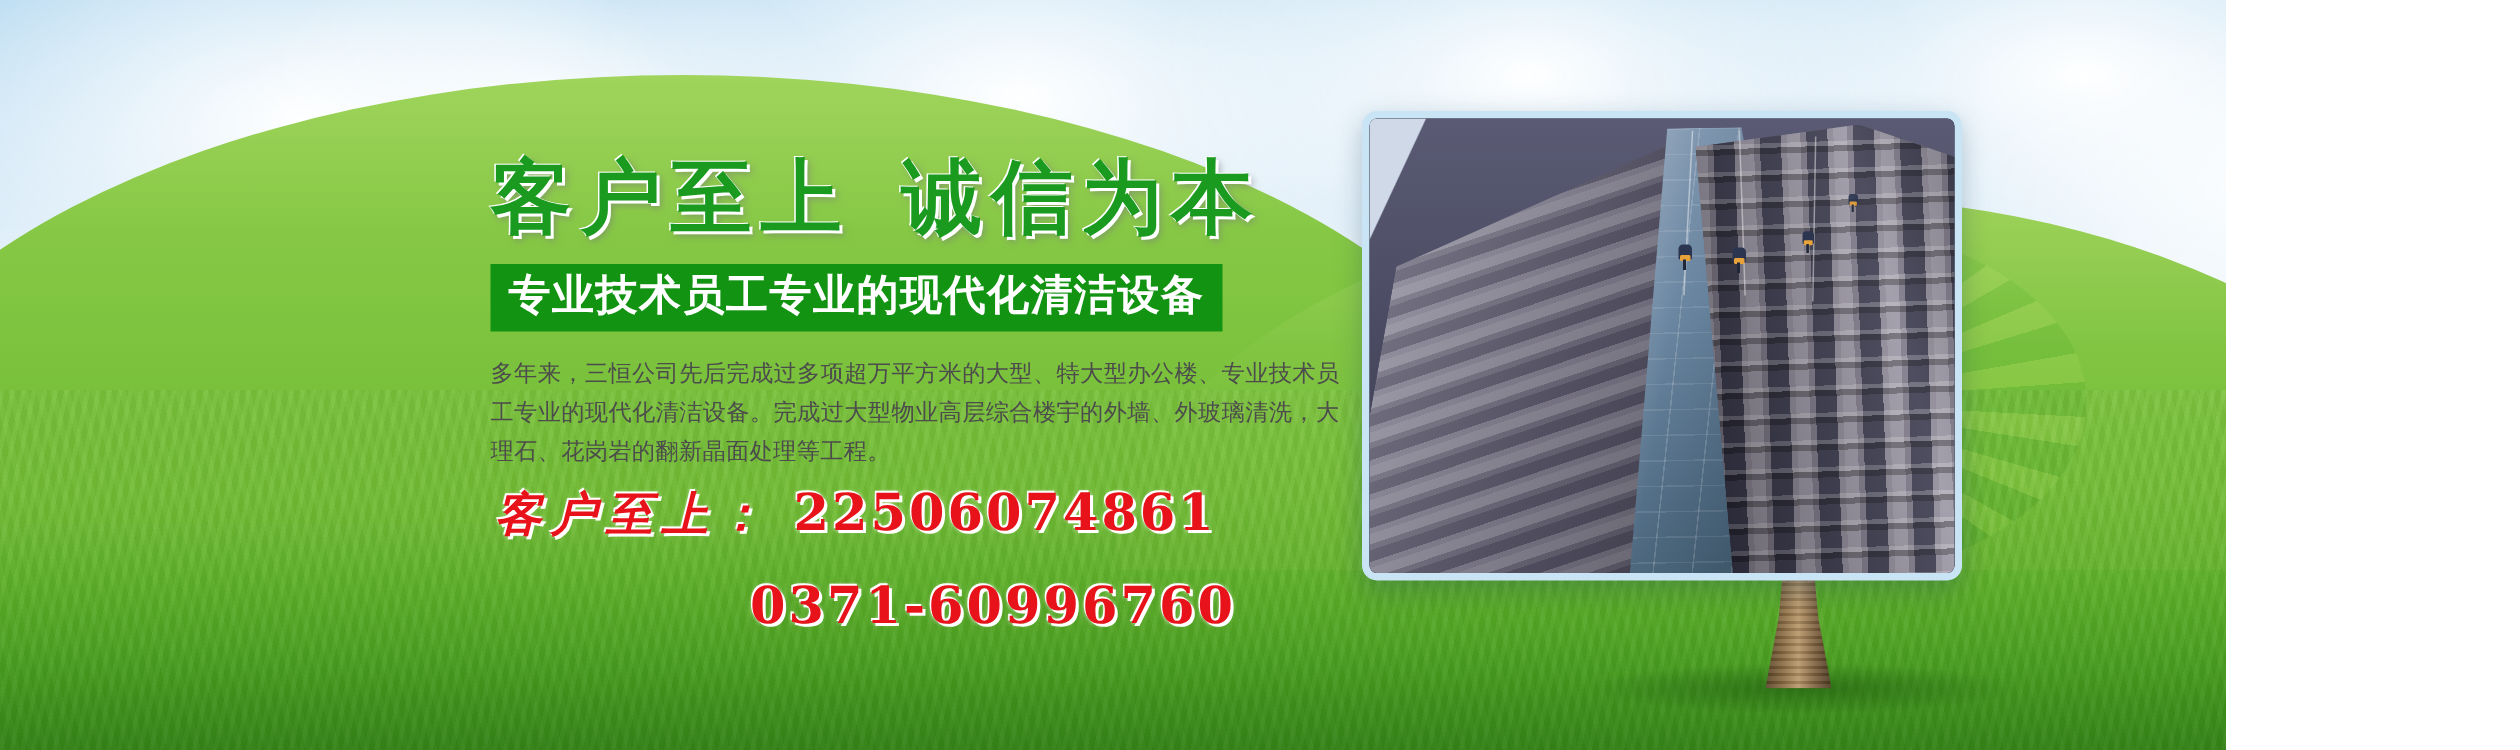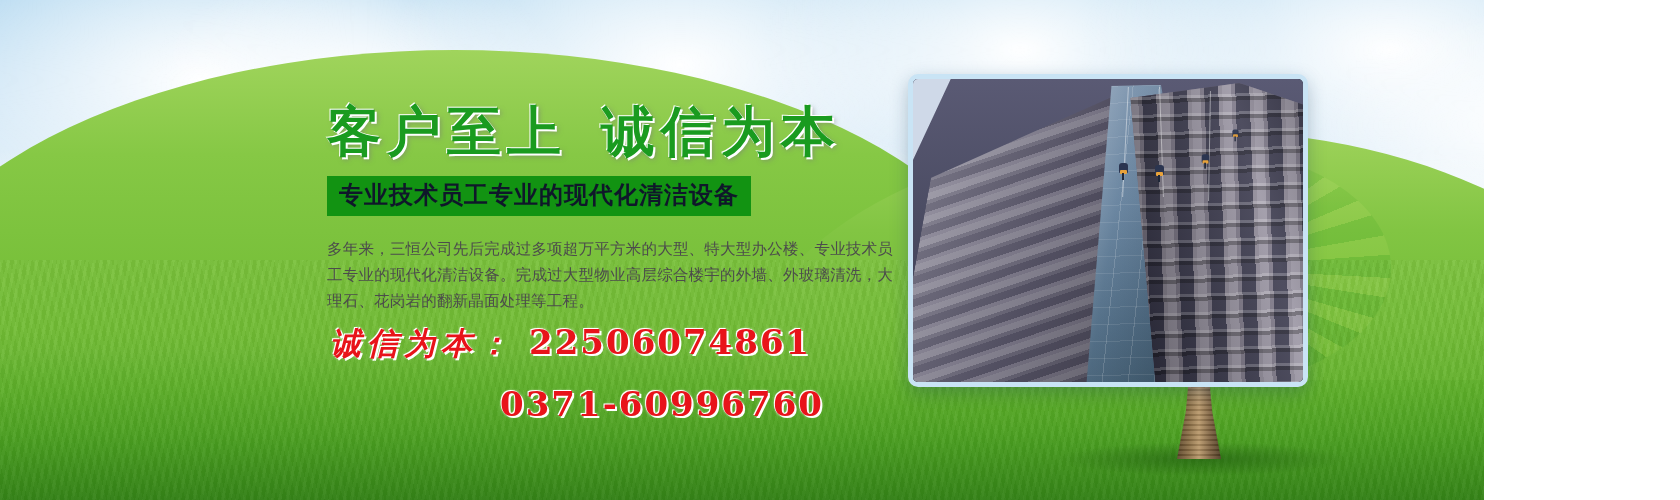--- a/index.html
+++ b/index.html
@@ -285,22 +285,22 @@
       -1px -1px 0 #ffffff,
        3px 3px 5px rgba(120,120,120,0.55);
     font-family: "DejaVu Sans", "Liberation Sans", sans-serif;
   }
   .headline .gap { display: inline-block; width: 34px; }
 
   .subbar {
     position: absolute; left: 327px; top: 176px;
     background: #129312;
     padding: 6px 12px 8px 12px;
-    color: #0f172a;
-    font-size: 24px;
+    color: #ffffff;
+    font-size: 28px;
     font-weight: 700;
     letter-spacing: 1px;
     white-space: nowrap;
     line-height: 1.1;
     font-family: "DejaVu Sans", "Liberation Sans", sans-serif;
   }
 
   .desc {
     position: absolute; left: 327px; top: 236px;
     width: 566px;
@@ -409,17 +409,17 @@
     </div>
   </div>
 
   <div class="headline"><span>客户至上</span><span class="gap"></span><span>诚信为本</span></div>
 
   <div class="subbar">专业技术员工专业的现代化清洁设备</div>
 
   <div class="desc">多年来，三恒公司先后完成过多项超万平方米的大型、特大型办公楼、专业技术员工专业的现代化清洁设备。完成过大型物业高层综合楼宇的外墙、外玻璃清洗，大理石、花岗岩的翻新晶面处理等工程。</div>
 
   <div class="hotline">
-    <span class="label">诚信为本：</span><span class="num">22506074861</span>
+    <span class="label">客户至上：</span><span class="num">22506074861</span>
   </div>
   <div class="hotline2">0371-60996760</div>
 
 </div>
 
 </body></html>

